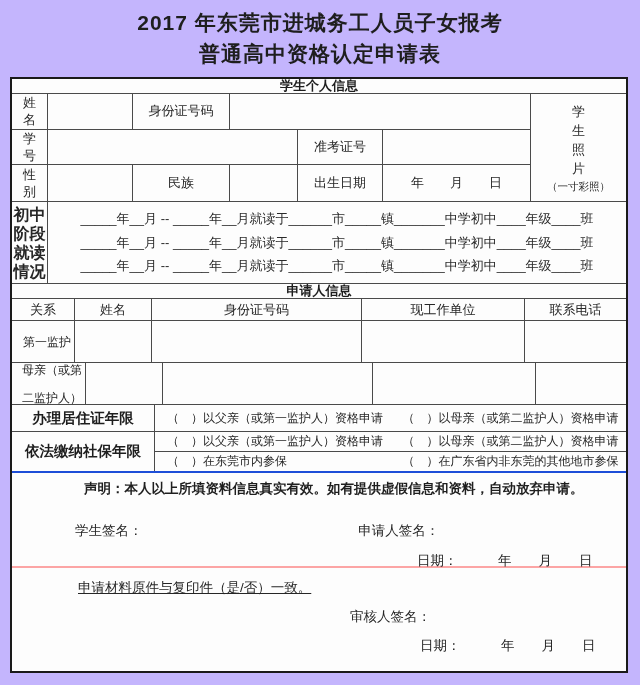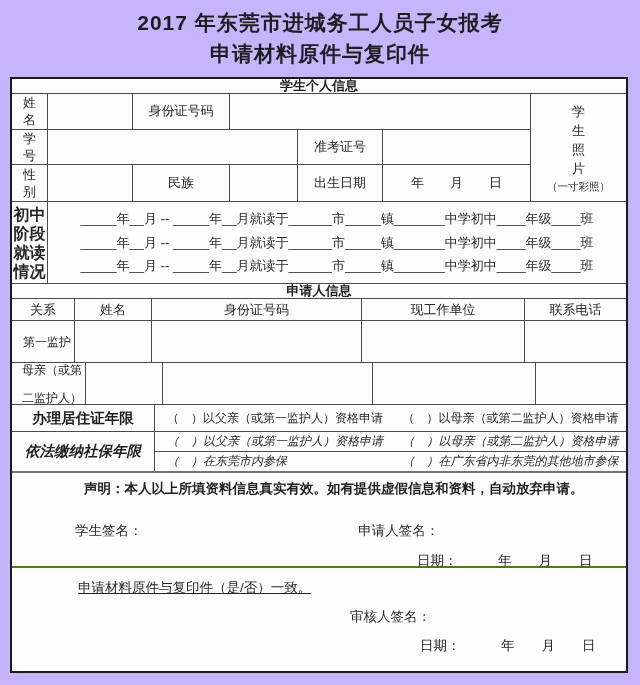--- a/index.html
+++ b/index.html
@@ -55,45 +55,45 @@
 
   .app-colhead .cell { font-size:13px; }
   .app-row .cell { font-size:12px; }
   .relation-cell { justify-content:flex-start !important; padding:0 3px; }
   .relation-text { display:inline-block; width:100%; word-break:break-all; line-height:28px; text-align:right; font-size:12px; }
 
   .cond-row { display:flex; border-bottom:1px solid #4a4a4a; }
   .cond-label { width:143px; border-right:1px solid #4a4a4a; display:flex; align-items:center; justify-content:center; font-size:14.5px; font-weight:700; color:#1e1e1e; }
   .cond-opts { flex:1; display:flex; align-items:center; }
   .cond-opt { flex:1; font-size:12px; padding-left:12px; white-space:nowrap; }
-  .cond-block { display:flex; height:41px; border-bottom:2px solid #737373;font-style:italic; }
+  .cond-block { display:flex; height:41px; border-bottom:2px solid #1d4ed8; }
   .cond-sub { flex:1; display:flex; flex-direction:column; }
   .cond-sub .cond-opts.subtop { height:22px; border-bottom:1px solid #4a4a4a; }
   .cond-sub .cond-opts.subbot { height:17px; }
 
-  .decl-block { height:95px; border-bottom:2px solid #4d7c0f; position:relative; }
+  .decl-block { height:95px; border-bottom:2px solid #fca5a5; position:relative; }
   .statement { margin:7px 0 0 72px; font-size:13.5px; font-weight:600; color:#1f1f1f; }
   .sig-row { margin-top:24px; font-size:13.5px; }
   .sig-student { margin-left:63px; }
   .sig-applicant { margin-left:212px; }
   .date-row { margin-top:12px; margin-left:405px; font-size:13.5px; }
 
   .bottom-block { height:80px; }
   .materials-line { margin:11px 0 0 66px; font-size:13.5px;text-decoration:underline; }
   .reviewer-row { margin-top:11px; margin-left:338px; font-size:13.5px; }
   .bottom-date-row { margin-top:11px; margin-left:408px; font-size:13.5px; }
 </style>
 </head>
 <body>
 
 <div class="page">
 
   <div class="title-block">
     <div class="title-line">2017 年东莞市进城务工人员子女报考</div>
-    <div class="title-line">申请材料原件与复印件</div>
+    <div class="title-line">普通高中资格认定申请表</div>
   </div>
 
   <div class="form-table">
 
     <div class="sec-header" style="height:15px;font-size:13px;">学生个人信息</div>
 
     <div class="sec1-body sec1-divider">
       <div class="sec1-left">
         <div class="frow">
           <div class="cell" style="width:36px">

